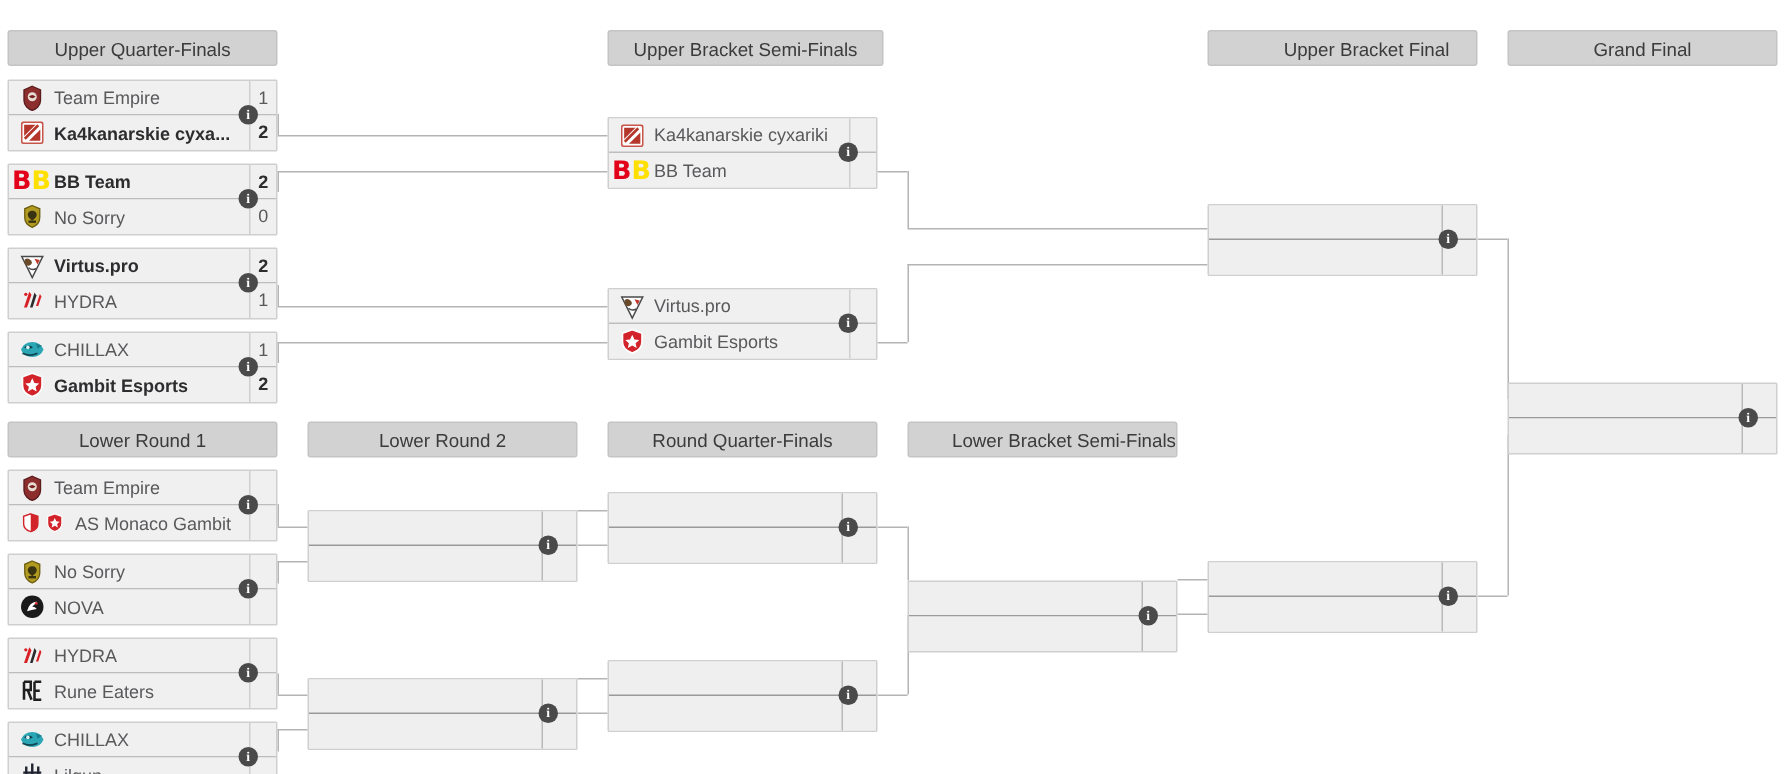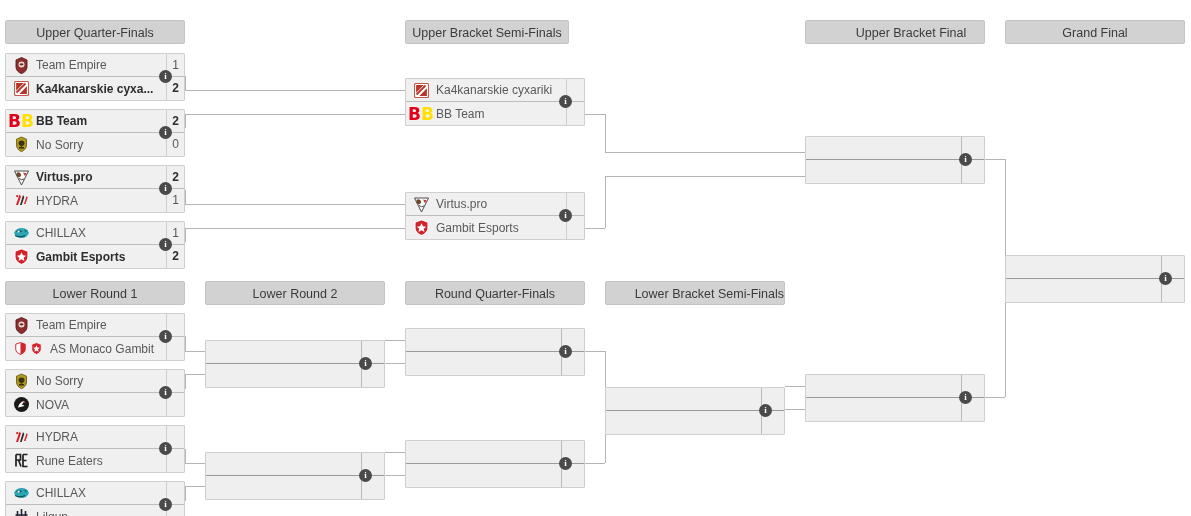--- a/index.html
+++ b/index.html
@@ -85,21 +85,21 @@
   .bb i{font-style:normal;}
   .bb .r{color:#e2001a;}
   .bb .y{color:#ffe000;}
 </style>
 </head>
 <body>
 
 <div id="stage">
 
   <div class="rhead" style="left:5px;top:4px;width:180px;">Upper Quarter-Finals</div>
-  <div class="rhead" style="left:405px;top:4px;width:164px;">Upper Bracket Semi-Finals</div>
+  <div class="rhead" style="left:405px;top:4px;width:184px;">Upper Bracket Semi-Finals</div>
   <div class="rhead" style="left:805px;top:4px;width:180px;padding-left:32px;">Upper Bracket Final</div>
   <div class="rhead" style="left:1005px;top:4px;width:180px;">Grand Final</div>
 
   <div class="rhead" style="left:5px;top:265px;width:180px;">Lower Round 1</div>
   <div class="rhead" style="left:205px;top:265px;width:180px;">Lower Round 2</div>
   <div class="rhead" style="left:405px;top:265px;width:180px;">Round Quarter-Finals</div>
   <div class="rhead" style="left:605px;top:265px;width:180px;text-align:right;">Lower Bracket Semi-Finals</div>
 
   <div class="ln lnv" style="left:185px;top:60px;height:14px;"></div>
   <div class="ln lnh" style="left:185px;top:74px;width:220px;"></div>

